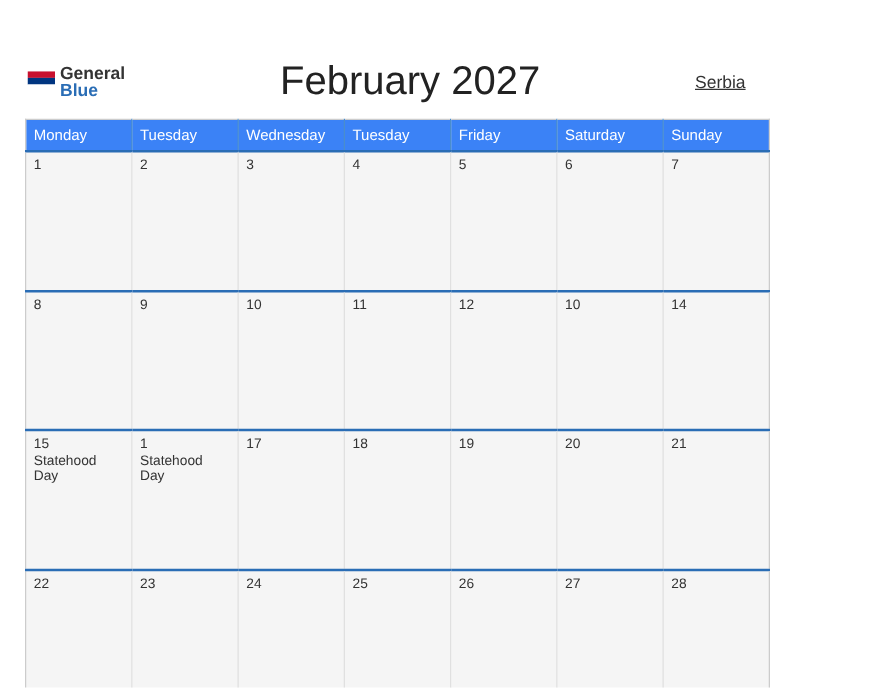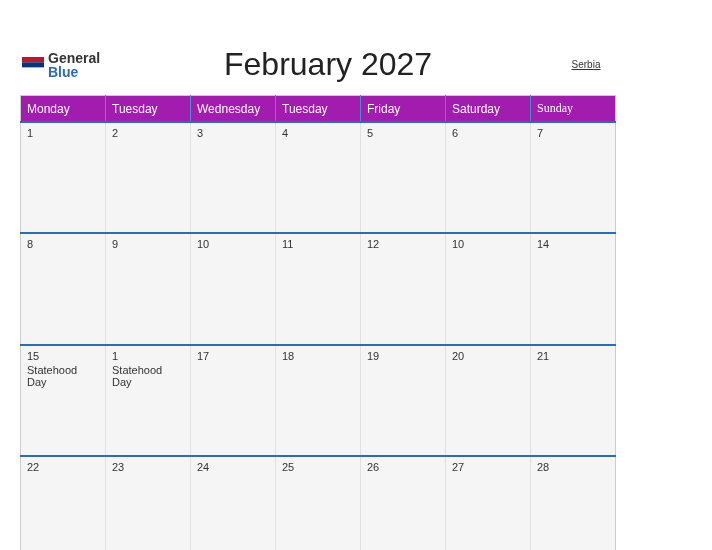--- a/index.html
+++ b/index.html
@@ -47,47 +47,46 @@
       margin-left: 2px;
     }
     .title {
       font-size: 32px;
       font-weight: normal;
       color: #222;
       text-align: center;
       flex: 1;
     }
     .country {
-      font-size: 10px;
-      color: #333;
-      text-align: center;
+      font-size: 14px;
+      color: #333;
+      text-align: left;
       min-width: 60px;
       text-decoration: underline;
     }
     .calendar {
       flex: 1;
       border: 1px solid #ccc;
       border-collapse: collapse;
       width: 100%;
       table-layout: fixed;
     }
     .calendar thead tr {
-      background-color: #a21caf;
+      background-color: #3b82f6;
     }
     .calendar thead th {
       color: #fff;
       font-size: 12px;
       font-weight: normal;
       padding: 5px 6px;
       text-align: left;
       border-right: 1px solid #4a8dcc;
     }
     .calendar thead th:last-child {
       border-right: none;
-      font-family: Liberation Serif, serif;
     }
     .calendar tbody tr {
       height: 85px;
     }
     .calendar tbody tr:first-child {
       border-top: none;
     }
     .calendar tbody td {
       vertical-align: top;
       padding: 4px 6px;

